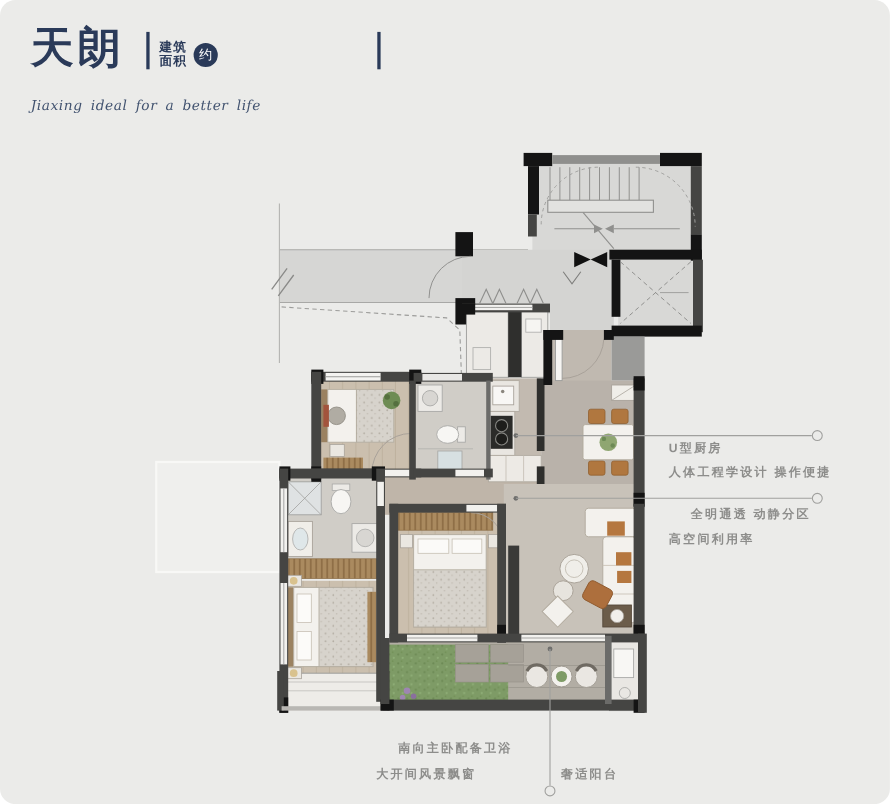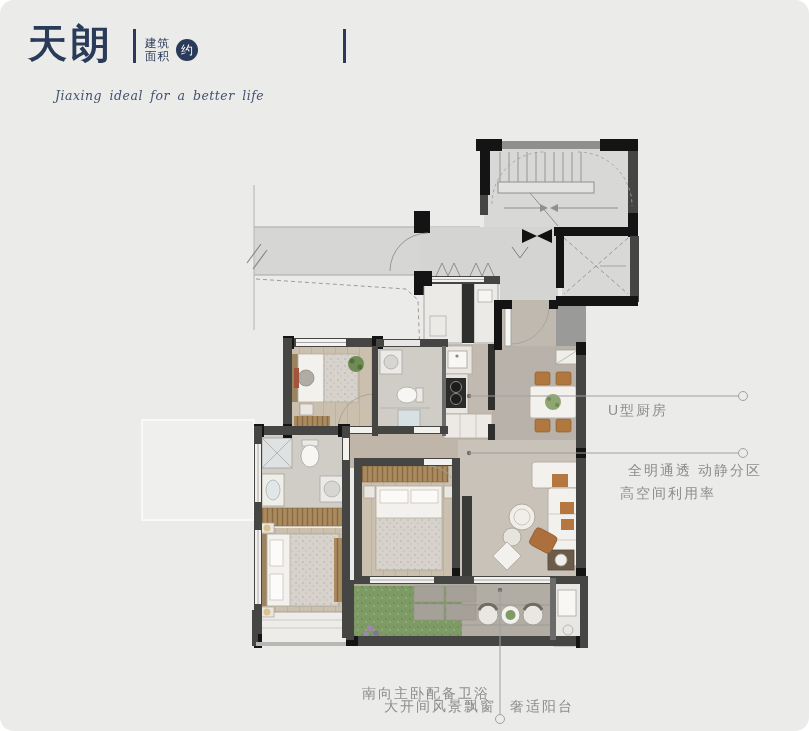--- a/index.html
+++ b/index.html
@@ -12,33 +12,33 @@
   .stage{
     position:relative;width:809px;height:731px;overflow:hidden;
     background:var(--bg);border-radius:14px;
     font-family:"Liberation Sans","DejaVu Sans",sans-serif;
   }
   .abs{position:absolute;}
   
   .title-cn{left:28px;top:24px;font-size:39px;font-weight:700;color:var(--navy);letter-spacing:4px;line-height:1;}
   .hdr-divider{width:3px;background:var(--navy);height:34px;top:29px;}
   .d1{left:133px;} .d2{left:343px;}
-  .area-label{left:145px;top:37px;font-size:11.5px;line-height:13px;font-weight:400;color:var(--navy);letter-spacing:1px;}
+  .area-label{left:145px;top:37px;font-size:11.5px;line-height:13px;font-weight:700;color:var(--navy);letter-spacing:1px;}
   .approx-badge{left:176px;top:39px;width:22px;height:22px;border-radius:50%;background:var(--navy);
     color:#fff;font-size:12px;display:flex;align-items:center;justify-content:center;}
   .area-value{left:202px;top:21px;font-size:43px;font-weight:700;color:var(--navy);line-height:1;letter-spacing:0px;}
   .area-value sup{font-size:20px;vertical-align:top;line-height:1;position:relative;top:1px;}
   .layout-type{left:367px;top:31px;font-size:29px;font-weight:600;color:var(--navy);letter-spacing:4px;line-height:1;}
   .tagline{left:28px;top:88px;font-size:12.5px;font-style:italic;color:#41526f;
-    font-family:"DejaVu Serif","Liberation Serif",serif;letter-spacing:0.5px;word-spacing:3px;margin-left:27px;}
+    font-family:"DejaVu Serif","Liberation Serif",serif;letter-spacing:0.5px;word-spacing:3px;}
   
-  .ann{color:var(--ann);font-size:14px;letter-spacing:2px;line-height:1;white-space:nowrap;}
+  .ann{color:var(--ann);font-size:11px;letter-spacing:2px;line-height:1;white-space:nowrap;font-weight:bold;}
   .a-r1a{left:608px;top:403px;} .a-r1b{left:608px;top:425px;}
-  .a-r2a{left:628px;top:463px;} .a-r2b{left:608px;top:486px;margin-left:12px;}
-  .a-bl1{left:362px;top:676px;margin-top:10px;} .a-bl2{left:384px;top:699px;}
+  .a-r2a{left:628px;top:463px;} .a-r2b{left:608px;top:486px;}
+  .a-bl1{left:362px;top:676px;} .a-bl2{left:342px;top:699px;}
   .a-br1{left:510px;top:676px;} .a-br2{left:510px;top:699px;}
   svg{display:block;}
 </style>
 </head>
 <body>
 
 <div class="stage">
 
   <svg class="abs" style="left:0;top:0" width="809" height="731" viewBox="0 0 809 731">
     <defs>
@@ -373,19 +373,20 @@
   <div class="abs hdr-divider d1"></div>
   <div class="abs area-label">
     <div>建筑</div>
     <div>面积</div>
   </div>
   <div class="abs approx-badge">约</div>
   <div class="abs hdr-divider d2"></div>
   <div class="abs tagline">Jiaxing ideal for a better life</div>
 
   <div class="abs ann a-r1a">U型厨房</div>
+  <div class="abs ann a-r1b">人体工程学设计 操作便捷</div>
   <div class="abs ann a-r2a">全明通透 动静分区</div>
   <div class="abs ann a-r2b">高空间利用率</div>
   <div class="abs ann a-bl1">南向主卧配备卫浴</div>
   <div class="abs ann a-bl2">大开间风景飘窗</div>
   <div class="abs ann a-br2">奢适阳台</div>
 
 </div>
 
 </body></html>

